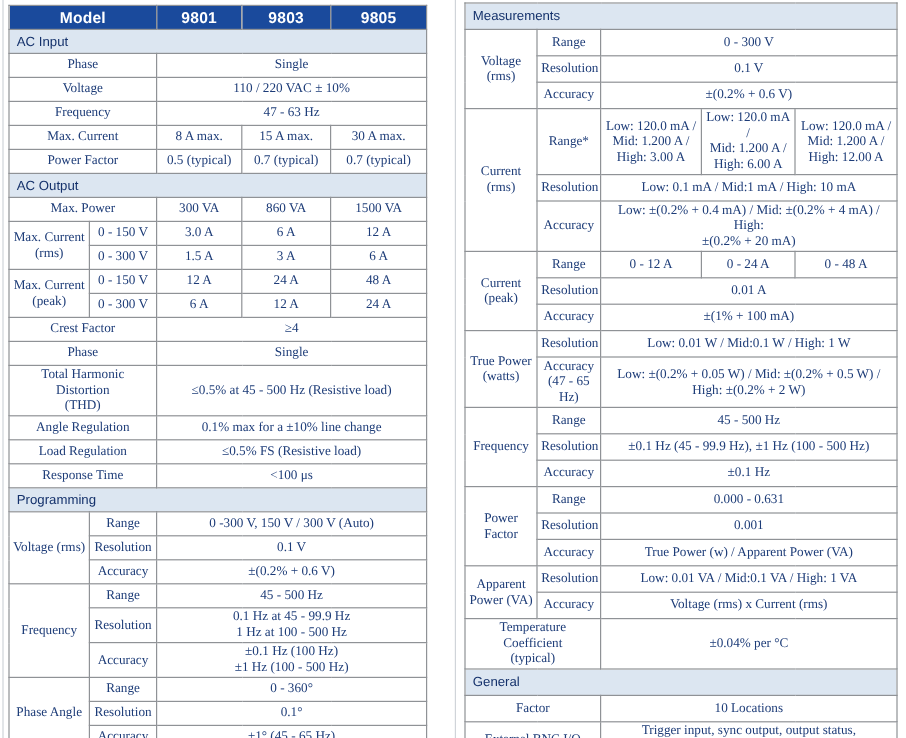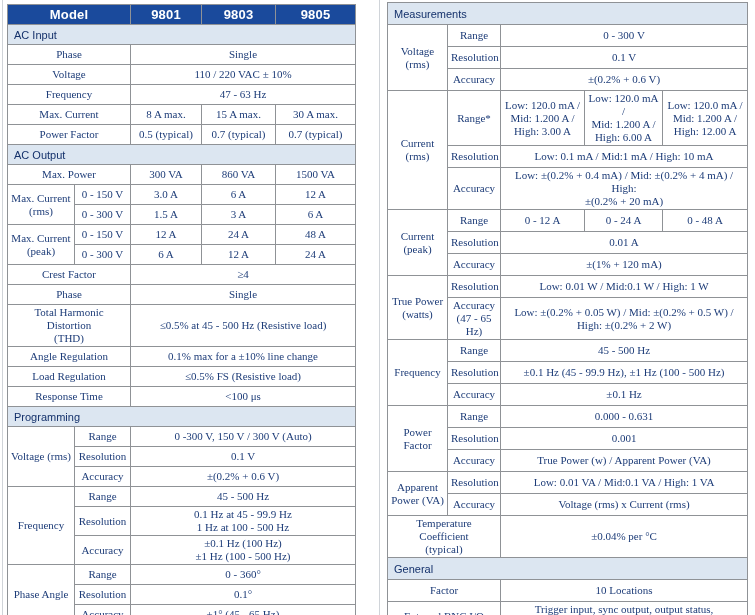--- a/index.html
+++ b/index.html
@@ -259,21 +259,21 @@
           <td>0 - 12 A</td>
           <td>0 - 24 A</td>
           <td>0 - 48 A</td>
         </tr>
         <tr>
           <td>Resolution</td>
           <td colspan="3">0.01 A</td>
         </tr>
         <tr>
           <td>Accuracy</td>
-          <td colspan="3">±(1% + 120 mA)</td>
+          <td colspan="3">±(1% + 100 mA)</td>
         </tr>
         <tr>
           <td rowspan="2">True Power
 (watts)</td>
           <td>Resolution</td>
           <td colspan="3">Low: 0.01 W / Mid:0.1 W / High: 1 W</td>
         </tr>
         <tr>
           <td>Accuracy
 (47 - 65 Hz)</td>

